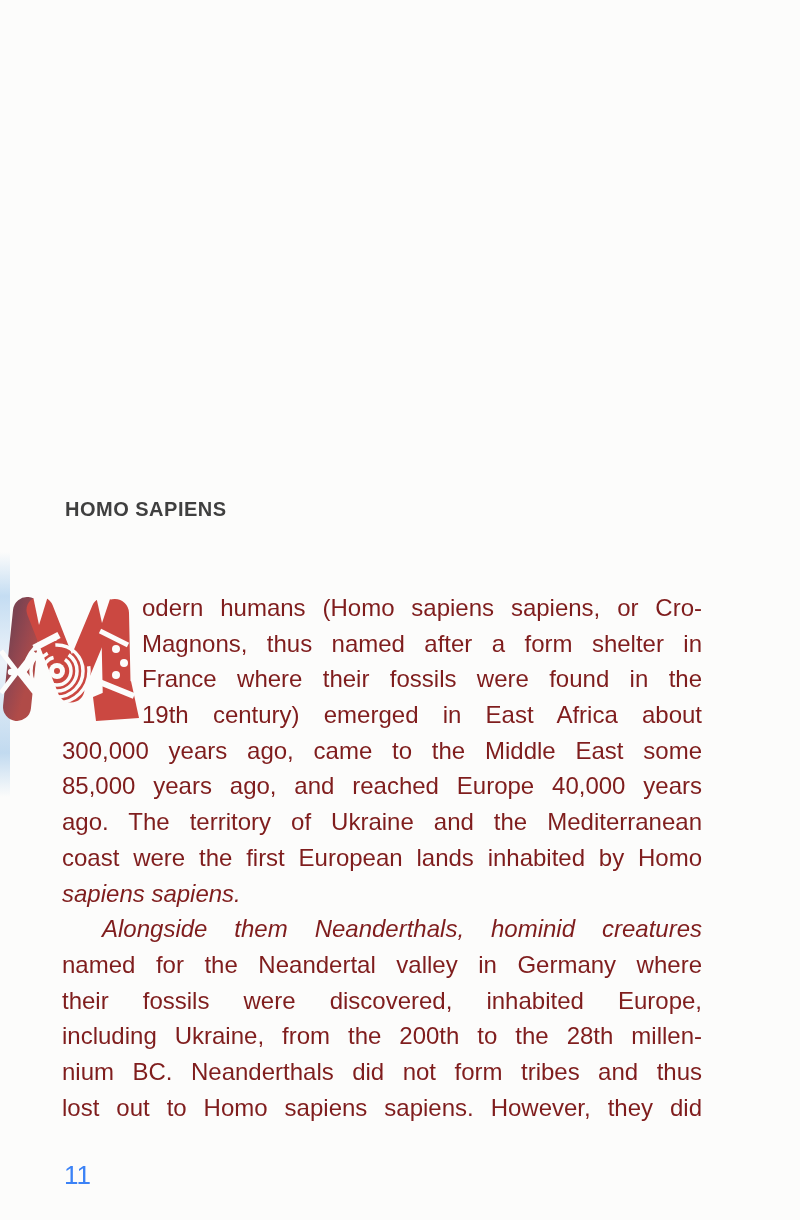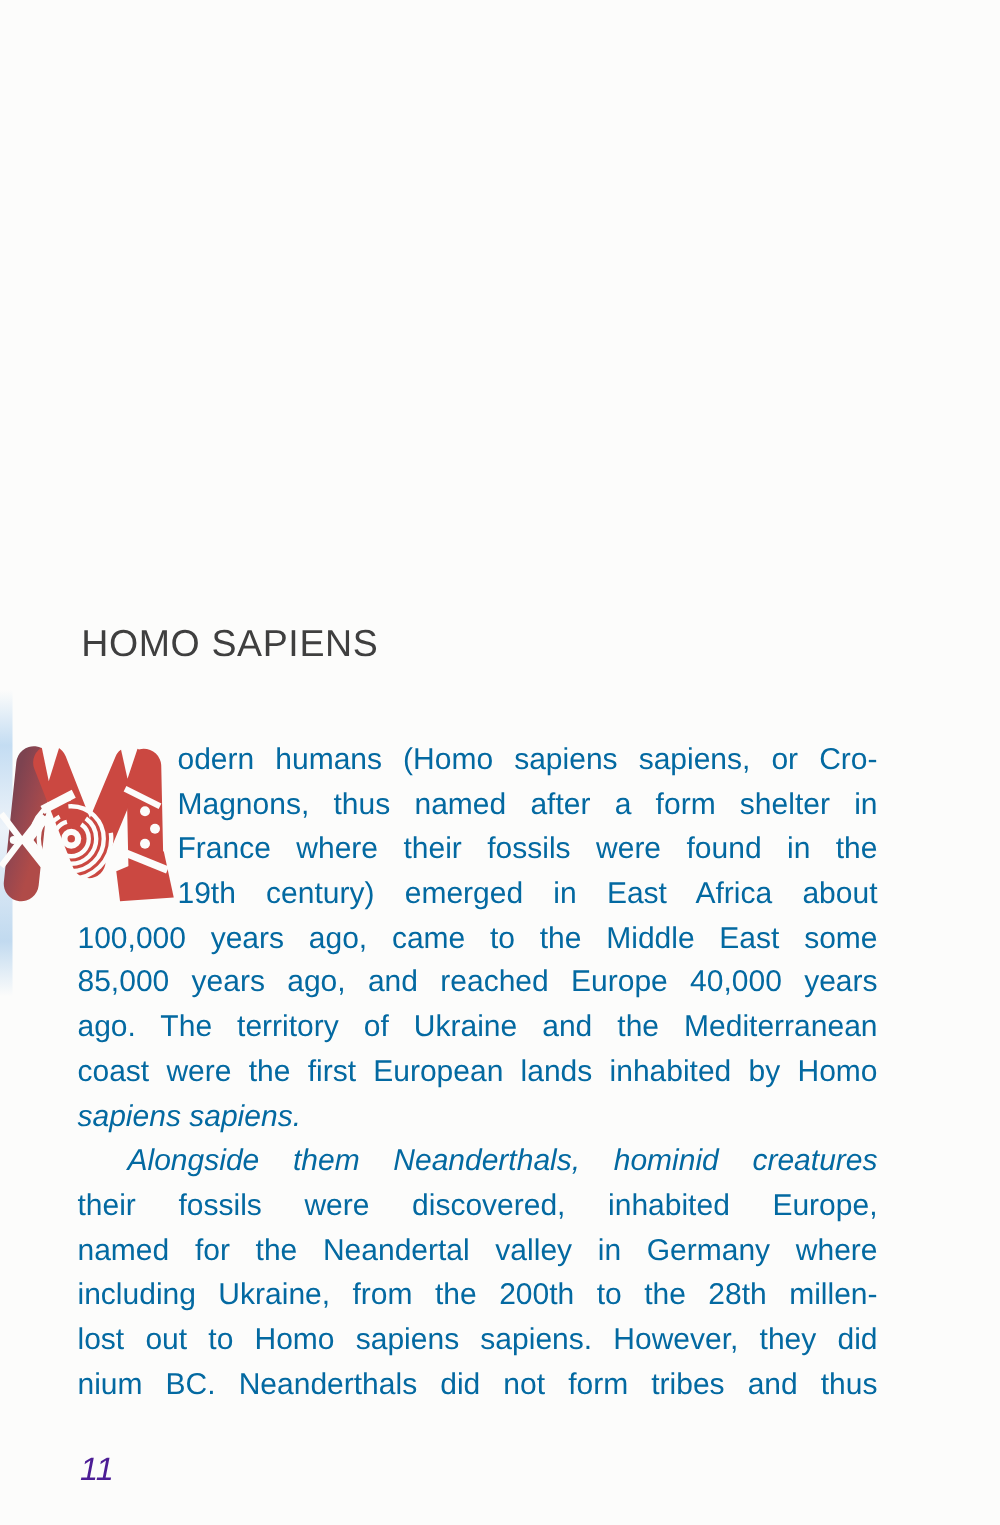--- a/index.html
+++ b/index.html
@@ -19,48 +19,48 @@
     background:linear-gradient(180deg,
       rgba(150,190,230,0) 0%,
       rgba(150,195,235,0.55) 18%,
       rgba(175,205,240,0.20) 45%,
       rgba(145,190,230,0.55) 82%,
       rgba(150,190,230,0) 100%);
   }
 
   .chapter-heading {
     position:absolute; left:65px; top:478px;
-    font-size:30px; line-height:36px; font-weight:normal;
+    font-size:20px; line-height:36px; font-weight:bold;
     color:#3f3f3f; letter-spacing:0.5px;
     white-space:nowrap;
   }
 
   .body-text {
     position:absolute; left:62px; top:590px; width:640px;
-    color:#0369a1;
+    color:#7f1d1d;
     font-size:24px;
   }
 
   .line {
     height:35.7px; line-height:35.7px;
     white-space:nowrap;
     text-align:justify;
     text-align-last:justify;
   }
   .line.para-end { text-align-last:left;font-style:italic; }
   .line.dropcap-indent { margin-left:80px; }
   .line.first-indent { padding-left:40px;font-style:italic; }
 
   .drop-cap {
     position:absolute; left:0px; top:593px; width:140px; height:143px;
   }
 
   .page-number {
     position:absolute; left:64px; top:1160px;
-    font-size:26px; line-height:30px; color:#4c1d95;font-style:italic;
+    font-size:26px; line-height:30px; color:#3b82f6;
   }
 </style>
 </head>
 <body>
 
 <div class="page">
 
   <div class="edge-glow"></div>
 
   <h1 class="chapter-heading">HOMO SAPIENS</h1>
@@ -104,31 +104,31 @@
       <circle cx="116" cy="82" r="4" fill="#fcfcfb"></circle>
     </svg>
   </div>
 
   <div class="body-text">
     <div>
       <div class="line dropcap-indent">odern humans (Homo sapiens sapiens, or Cro-</div>
       <div class="line dropcap-indent">Magnons, thus named after a form shelter in</div>
       <div class="line dropcap-indent">France where their fossils were found in the</div>
       <div class="line dropcap-indent">19th century) emerged in East Africa about</div>
-      <div class="line">100,000 years ago, came to the Middle East some</div>
+      <div class="line">300,000 years ago, came to the Middle East some</div>
       <div class="line">85,000 years ago, and reached Europe 40,000 years</div>
       <div class="line">ago. The territory of Ukraine and the Mediterranean</div>
       <div class="line">coast were the first European lands inhabited by Homo</div>
       <div class="line para-end">sapiens sapiens.</div>
     </div>
     <div>
       <div class="line first-indent">Alongside them Neanderthals, hominid creatures</div>
+      <div class="line">named for the Neandertal valley in Germany where</div>
       <div class="line">their fossils were discovered, inhabited Europe,</div>
-      <div class="line">named for the Neandertal valley in Germany where</div>
       <div class="line">including Ukraine, from the 200th to the 28th millen-</div>
+      <div class="line">nium BC. Neanderthals did not form tribes and thus</div>
       <div class="line">lost out to Homo sapiens sapiens. However, they did</div>
-      <div class="line">nium BC. Neanderthals did not form tribes and thus</div>
     </div>
   </div>
 
   <div class="page-number">11</div>
 
 </div>
 
 </body></html>

